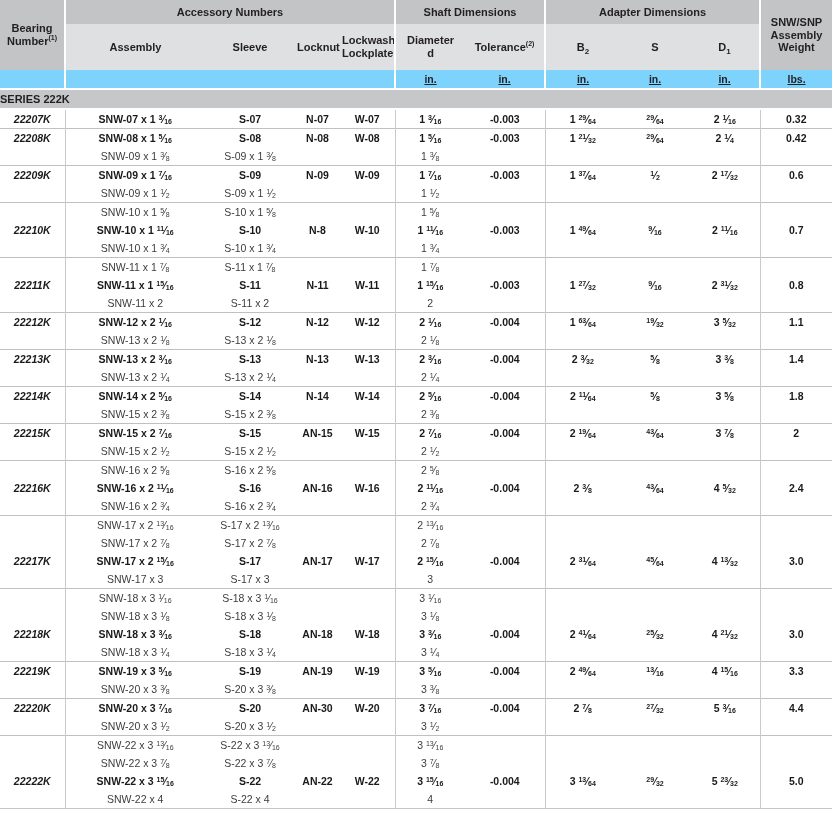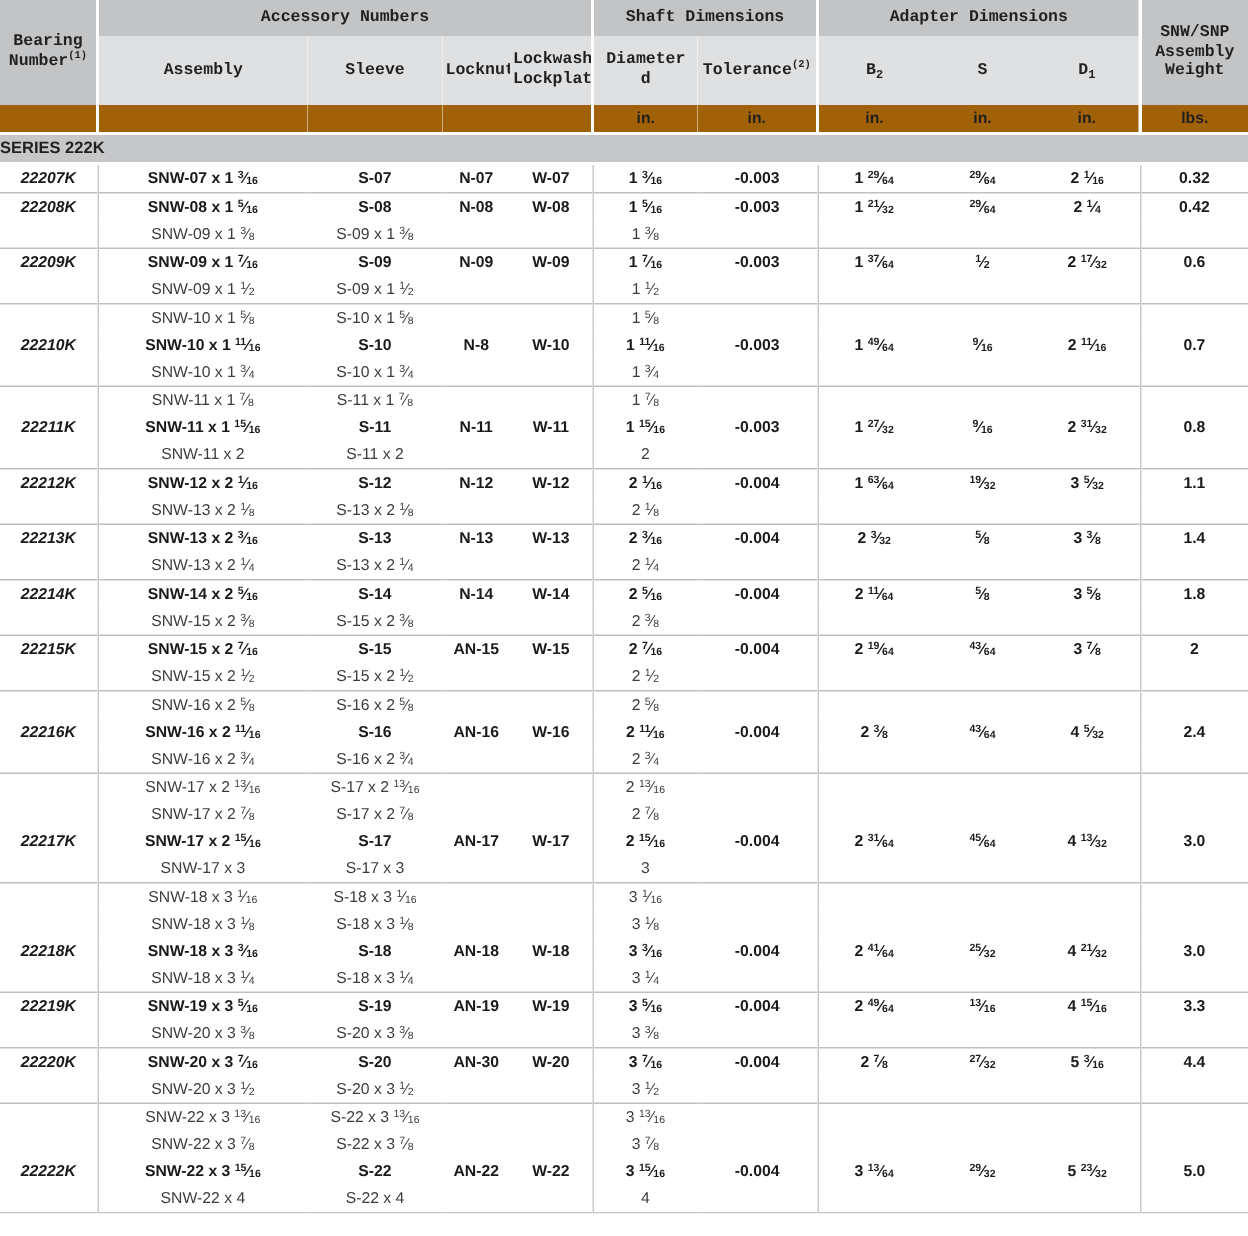--- a/index.html
+++ b/index.html
@@ -14,26 +14,26 @@
   col.c-d{width:70px;}
   col.c-tol{width:80px;}
   col.c-b2{width:75px;}
   col.c-s{width:70px;}
   col.c-d1{width:70px;}
   col.c-wt{width:72px;}
 
   th,td{text-align:center;vertical-align:middle;padding:0 2px;overflow:hidden;}
 
   
-  thead th{font-size:11px;font-weight:700;line-height:1.15;font-family:Liberation Mono, monospace;}
+  thead th{font-size:11px;font-weight:700;line-height:1.15;}
   tr.group-row th{background:#c3c4c6;height:24px;}
   tr.label-row th{background:#dfe0e1;height:46px;}
   th.span2{background:#d7d8da;}
   thead th.gbw{border-left:2px solid #fff;}
-  tr.units-row td{background:#a16207;height:18px;font-size:10.5px;font-weight:700;color:#231f20;}
+  tr.units-row td{background:#7dd3fc;height:18px;font-size:10.5px;font-weight:700;color:#231f20;text-decoration:underline;}
   tr.units-row td.gbw{border-left:2px solid #fff;}
   thead sup{font-size:7px;vertical-align:super;line-height:0;}
   thead sub{font-size:8px;vertical-align:sub;line-height:0;}
 
   
   tr.series td{background:#c6c7c9;height:18px;font-size:11px;font-weight:700;text-align:left;padding-left:0;border-top:2px solid #fff;border-bottom:2px solid #fff;}
 
   
   tbody td{height:18px;font-size:10.5px;white-space:nowrap;}
   tbody tr.main td{font-weight:700;color:#1a1a1a;}

